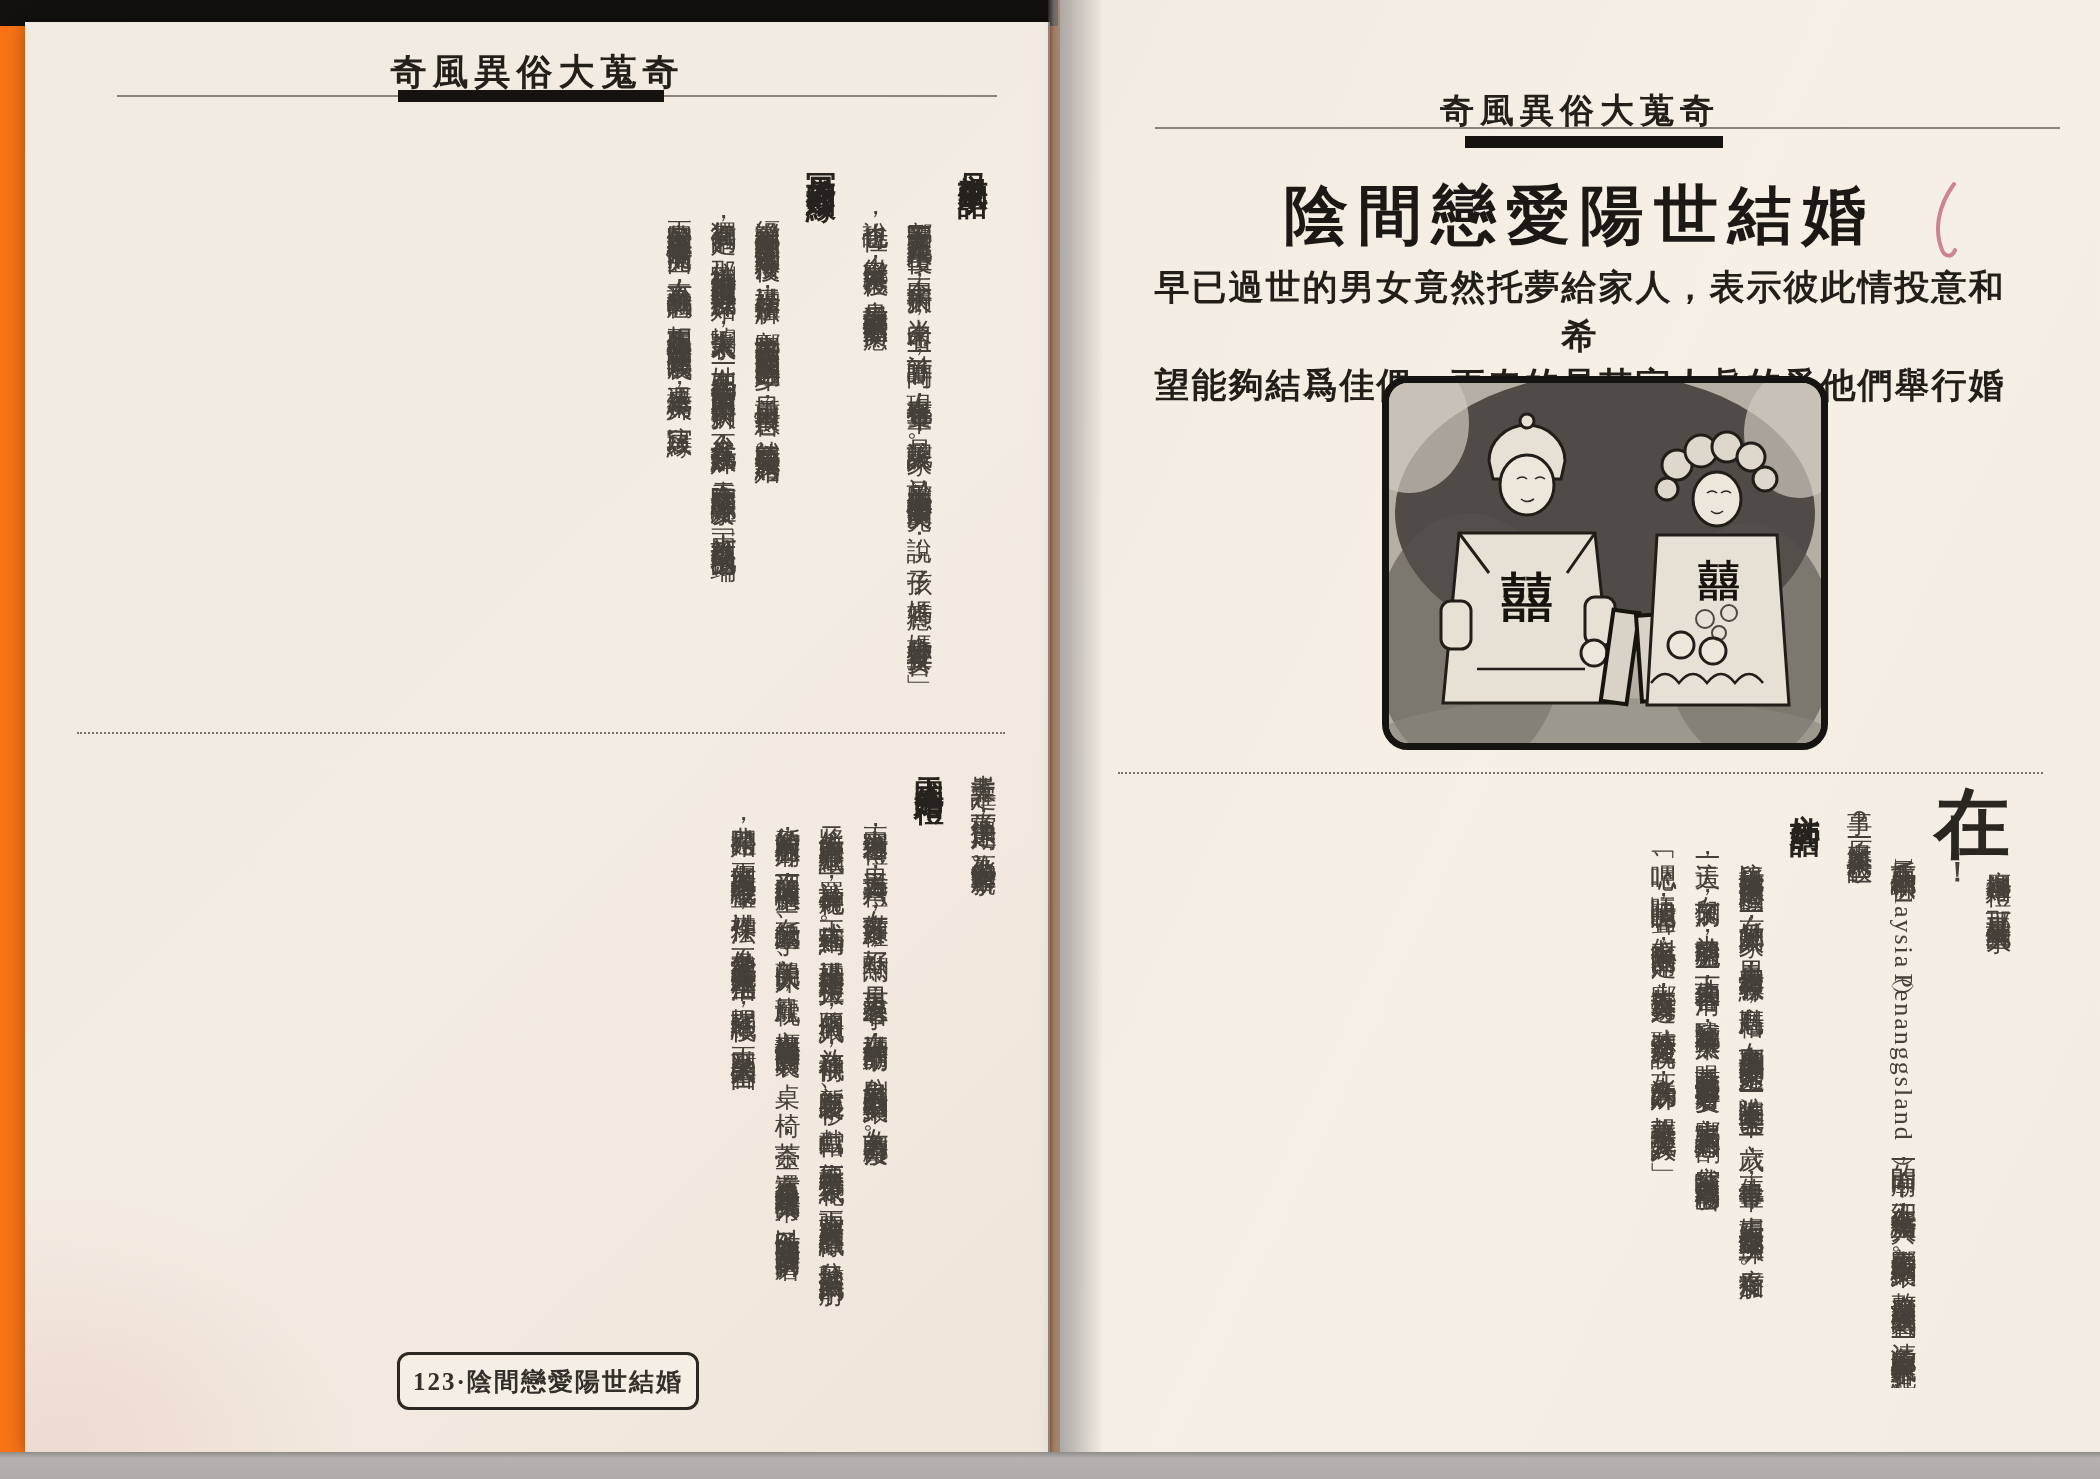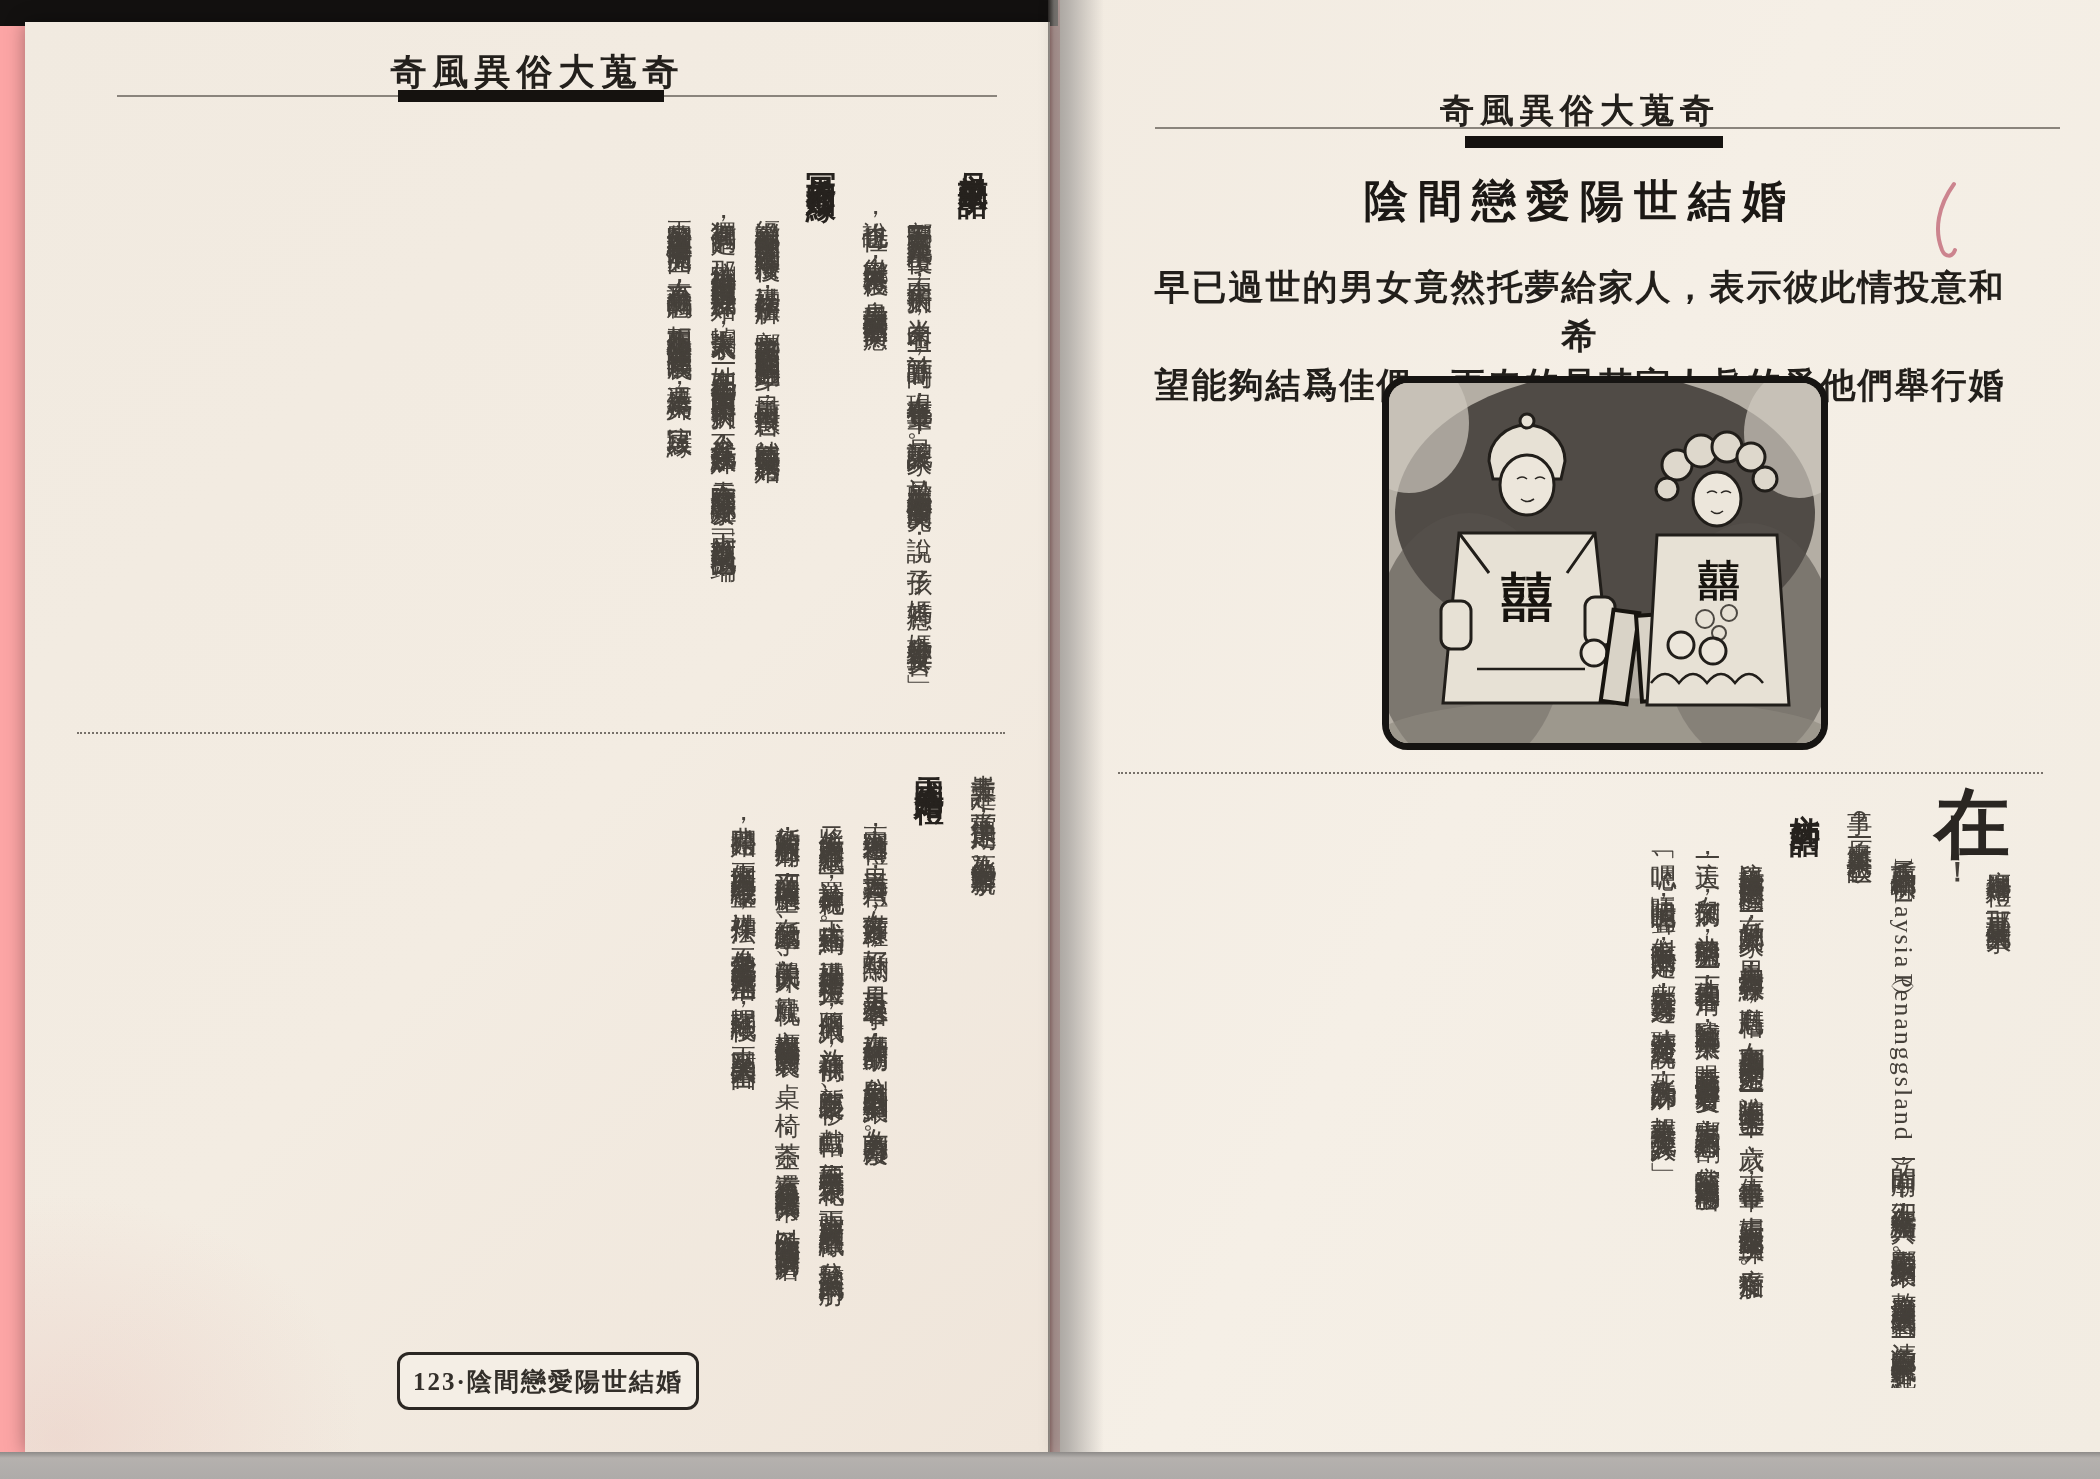--- a/index.html
+++ b/index.html
@@ -1,16 +1,16 @@
 <!DOCTYPE html>
 <html><head>
 <meta charset="utf-8">
 <style>
   html,body{margin:0;padding:0;background:#141110;}
-  #canvas{position:relative;width:2100px;height:1479px;background:#fca5a5;overflow:hidden;
+  #canvas{position:relative;width:2100px;height:1479px;background:#f97316;overflow:hidden;
           font-family:"Liberation Serif",serif;}
   .page{position:absolute;box-shadow:0 0 18px rgba(0,0,0,.35);}
   #left-page{left:25px;top:22px;width:1025px;height:1430px;
              background:linear-gradient(135deg,#f1eae0 0%,#f3ece2 55%,#efe5da 100%);}
   #left-page:after{content:"";position:absolute;left:0;bottom:0;width:340px;height:260px;
              background:radial-gradient(ellipse at 10% 95%,rgba(226,178,170,.30),rgba(226,178,170,0) 70%);}
   #right-page{left:1060px;top:0;width:1040px;height:1452px;
              background:linear-gradient(115deg,#f2ebe1 0%,#f5efe6 45%,#f2ece2 100%);}
   .topbar-black{position:absolute;left:0;top:0;width:1058px;height:26px;background:#131110;}
   .topbar-maroon{position:absolute;left:1060px;top:0;width:1040px;height:7px;background:#46241f;}
@@ -24,21 +24,21 @@
   .head-rule{position:absolute;height:2px;background:#8a847c;}
   .head-bar{position:absolute;height:12px;background:#15120f;}
   .vtext{writing-mode:vertical-rl;text-orientation:mixed;position:absolute;overflow:hidden;
          font-size:26px;line-height:44px;letter-spacing:2px;color:#45403a;text-align:start;}
   .vtext p{margin:0;text-indent:2em;}
   .vtext p.noindent{text-indent:0;}
   .vhead{font-family:"Liberation Sans",sans-serif;font-weight:bold;font-size:30px;color:#26221e;
          margin:0 10px;letter-spacing:4px;line-height:44px;text-indent:0;}
   .divider{position:absolute;border-top:2px dotted #77716a;height:0;}
   .big-title{position:absolute;width:100%;text-align:center;font-family:"Liberation Sans",sans-serif;
-         font-weight:bold;font-size:44px;color:#1b1815;letter-spacing:10px;}
+         font-weight:bold;font-size:64px;color:#1b1815;letter-spacing:10px;}
   .subtitle{position:absolute;text-align:center;font-family:"Liberation Sans",sans-serif;
          font-weight:bold;font-size:35px;line-height:49px;color:#221f1b;letter-spacing:2px;}
   .pic-frame{position:absolute;border:7px solid #161412;border-radius:26px;overflow:hidden;
          background:#b8b2a8;}
   .page-label{position:absolute;border:3px solid #2b2723;border-radius:12px;
          display:flex;align-items:center;justify-content:center;
          font-family:"Liberation Serif",serif;font-weight:bold;font-size:25px;color:#332f2a;
          letter-spacing:2px;background:rgba(244,238,229,.9);}
   .dropcap{position:absolute;font-weight:bold;font-size:76px;color:#2a2622;line-height:76px;
          font-family:"Liberation Serif",serif;}

